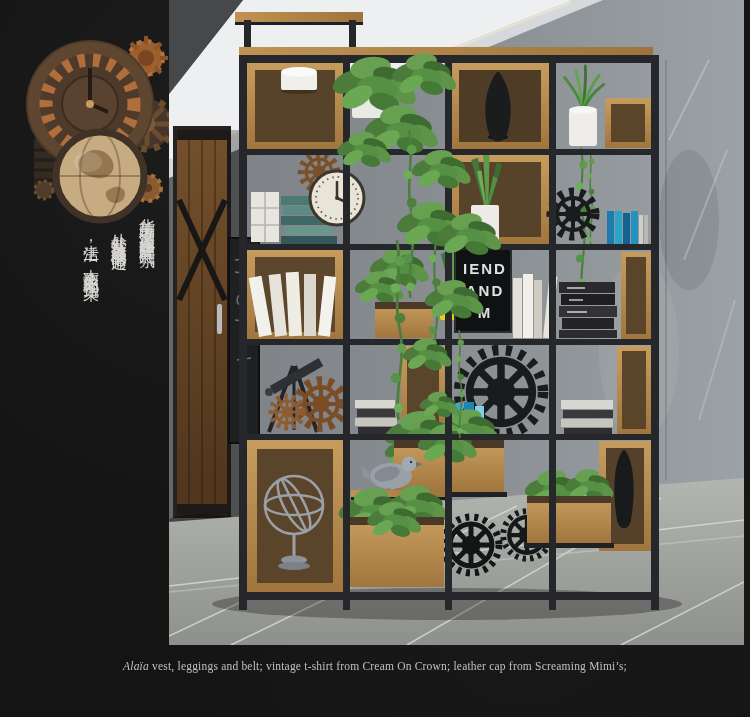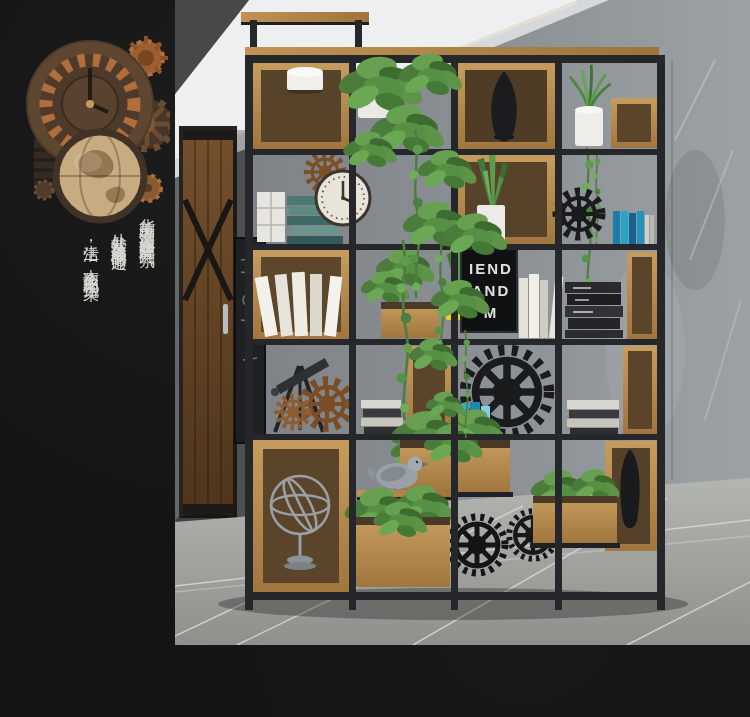--- a/index.html
+++ b/index.html
@@ -14,21 +14,21 @@
   .clock-art{position:absolute;left:20px;top:18px;width:150px;height:210px;}
   .vertical-caption{
     position:absolute;left:68px;top:205px;height:480px;width:96px;
     writing-mode:vertical-rl;text-orientation:mixed;
     color:#d8d6d2;font-size:16px;letter-spacing:2.5px;font-weight:400;
   }
   .vc-line{margin:0 7px;}
   .vc-1{padding-top:0;}
   .vc-2{padding-top:15px;}
   .vc-3{padding-top:27px;}
-  .photo{position:absolute;left:175px;top:0;width:575px;height:645px;}
+  .photo{position:absolute;left:169px;top:0;width:575px;height:645px;}
   .photo svg{display:block;}
   .footer-credit{
     position:absolute;left:0;top:658px;width:750px;text-align:center;
     color:#c2c0bc;font-size:11.5px;line-height:17px;letter-spacing:.2px;
   }
   .footer-credit p{margin:0;}
   .brand{font-style:italic;}
 </style>
 </head>
 <body>
@@ -477,13 +477,14 @@
     <use href="#bush" xlink:href="#bush" transform="translate(262,225) scale(1.4)"></use>
     <use href="#bush" xlink:href="#bush" transform="translate(300,235) scale(1.3)"></use>
     <use href="#bush" xlink:href="#bush" transform="translate(285,300) scale(1.2)"></use>
     <use href="#bush" xlink:href="#bush" transform="translate(258,355) scale(1.0)"></use>
     <use href="#bush" xlink:href="#bush" transform="translate(270,405) scale(0.8)"></use>
   </g>
 </svg>
 </div>
 
 <div class="footer-credit">
+  <p><span class="brand">Alaïa</span><span> vest, leggings and belt; vintage t-shirt from Cream On Crown; leather cap from Screaming Mimi’s;</span></p>
 </div>
 
 </body></html>

